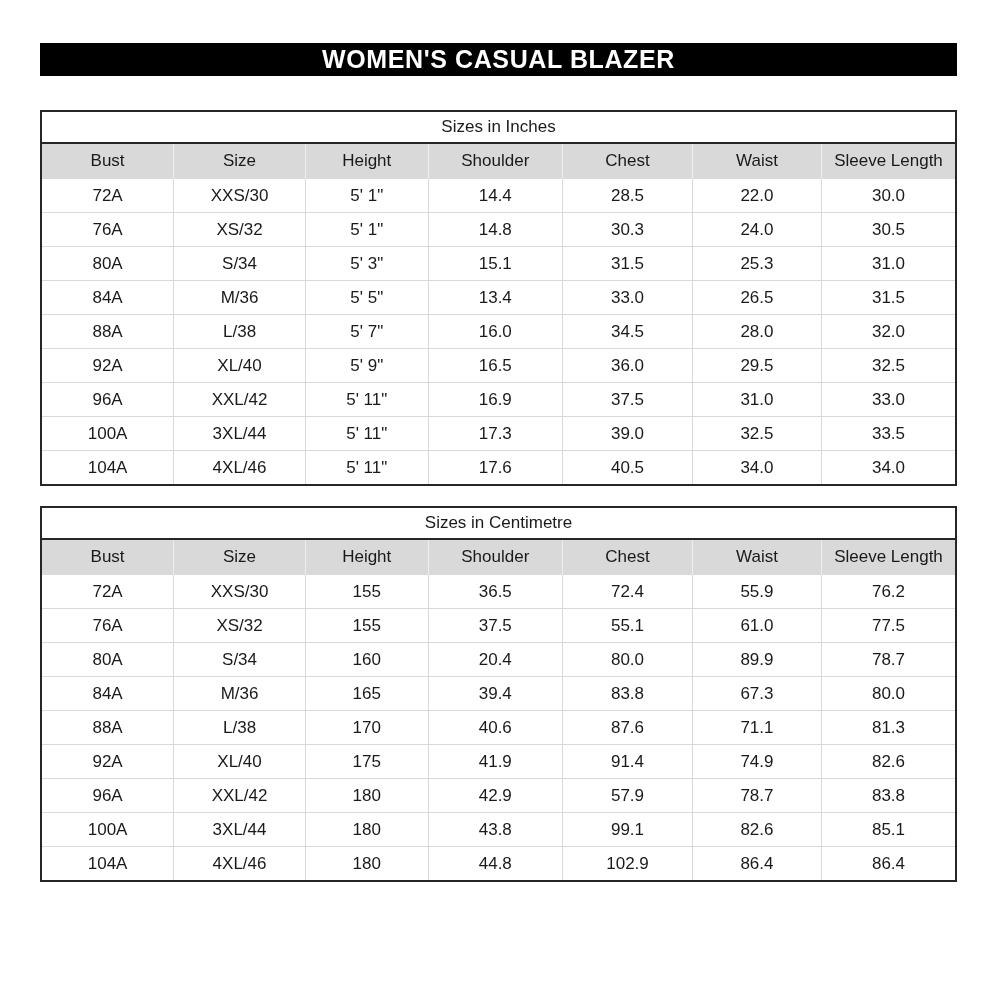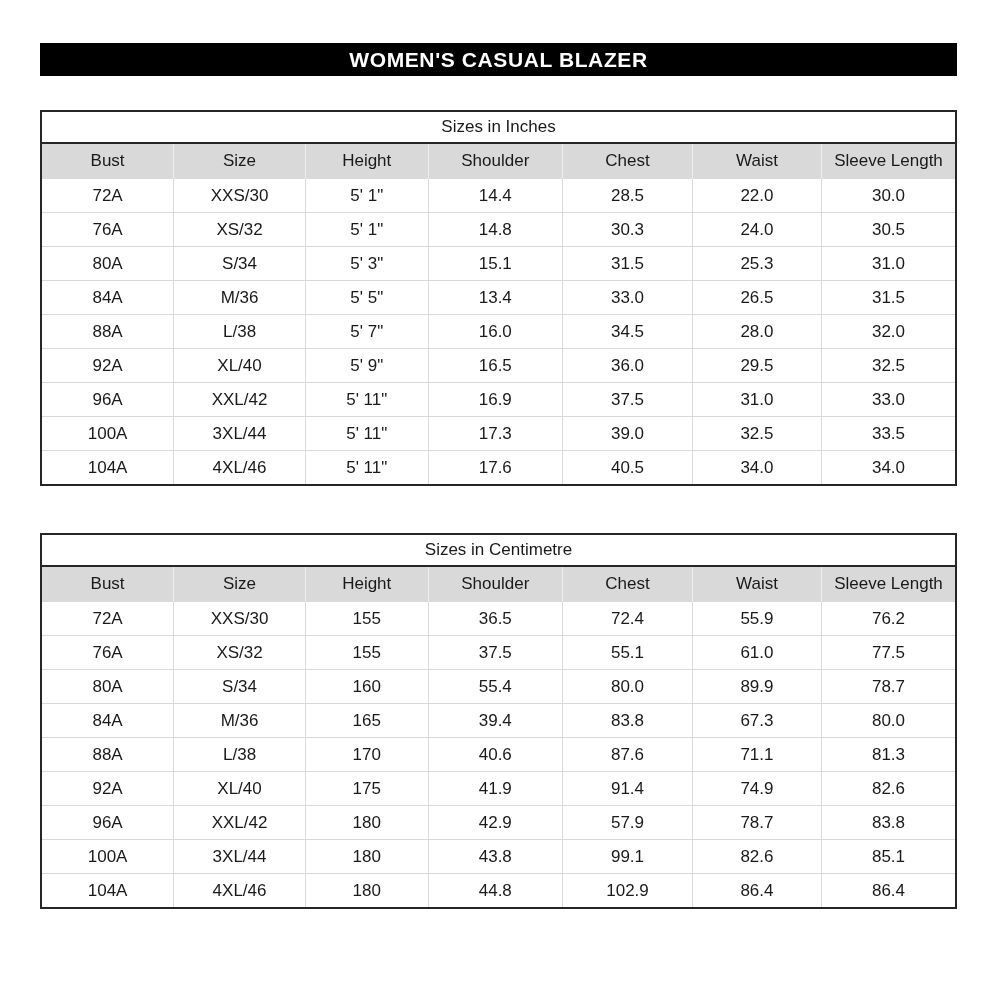--- a/index.html
+++ b/index.html
@@ -8,31 +8,31 @@
     background: #ffffff;
     font-family: "Liberation Sans", sans-serif;
     position: relative;
     color: #1a1a1a;
   }
   .banner {
     position: absolute; left: 40px; top: 43px;
     width: 917px; height: 33px;
     background: #000000; color: #ffffff;
     display: flex; align-items: center; justify-content: center;
-    font-weight: bold; font-size: 21px; letter-spacing: 0.6px;
+    font-weight: bold; font-size: 25px; letter-spacing: 0.6px;
   }
   table.size-table {
     position: absolute; left: 40px; width: 917px;
     border-collapse: collapse; table-layout: fixed;
     font-size: 17px;
     border: 2px solid #262626;
     background: #ffffff;
   }
   #table-inches { top: 110px; padding-left: 40px; }
-  #table-cm    { top: 533px; border-radius: 24px; }
+  #table-cm    { top: 506px; border-radius: 24px; }
   .size-table col:nth-child(1) { width: 14.5%; }
   .size-table col:nth-child(2) { width: 14.4%; }
   .size-table col:nth-child(3) { width: 13.4%; }
   .size-table col:nth-child(4) { width: 14.7%; }
   .size-table col:nth-child(5) { width: 14.2%; }
   .size-table col:nth-child(6) { width: 14.1%; }
   .size-table col:nth-child(7) { width: 14.7%; }
   .size-table td, .size-table th {
     text-align: center; vertical-align: middle;
     font-weight: normal; padding: 0;
@@ -208,21 +208,21 @@
         <td>155</td>
         <td>37.5</td>
         <td>55.1</td>
         <td>61.0</td>
         <td>77.5</td>
       </tr>
       <tr class="data-row">
         <td>80A</td>
         <td>S/34</td>
         <td>160</td>
-        <td>55.4</td>
+        <td>20.4</td>
         <td>80.0</td>
         <td>89.9</td>
         <td>78.7</td>
       </tr>
       <tr class="data-row">
         <td>84A</td>
         <td>M/36</td>
         <td>165</td>
         <td>39.4</td>
         <td>83.8</td>

